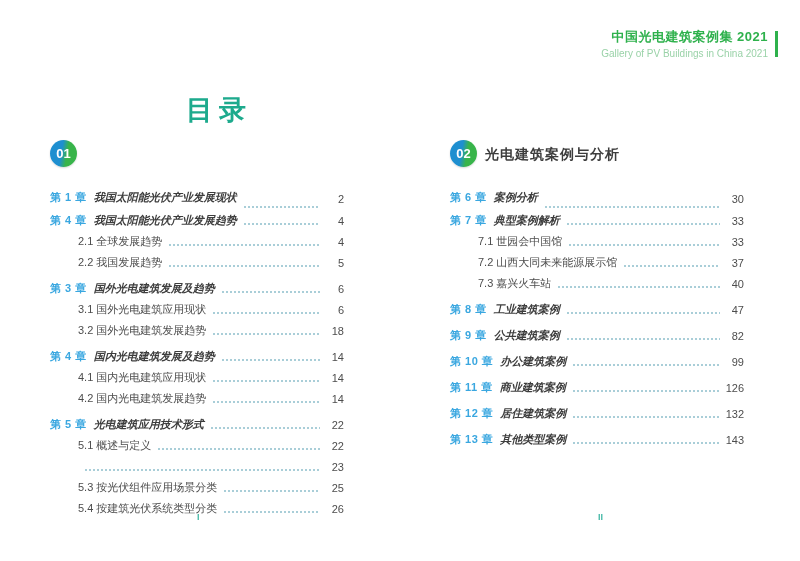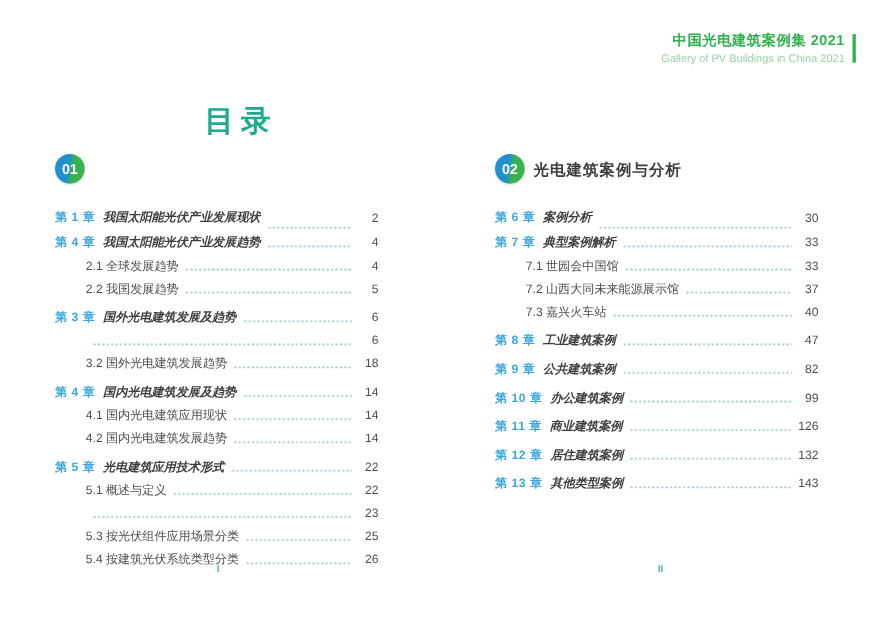--- a/index.html
+++ b/index.html
@@ -133,20 +133,21 @@
           <span class="dots"></span>
           <span class="page-num">5</span>
         </div>
         <div class="toc-row level1">
           <span class="chapter-label">第 3 章</span>
           <span class="entry-title">国外光电建筑发展及趋势</span>
           <span class="dots"></span>
           <span class="page-num">6</span>
         </div>
         <div class="toc-row level2">
+          <span class="entry-title">3.1 国外光电建筑应用现状</span>
           <span class="dots"></span>
           <span class="page-num">6</span>
         </div>
         <div class="toc-row level2">
           <span class="entry-title">3.2 国外光电建筑发展趋势</span>
           <span class="dots"></span>
           <span class="page-num">18</span>
         </div>
         <div class="toc-row level1">
           <span class="chapter-label">第 4 章</span>

